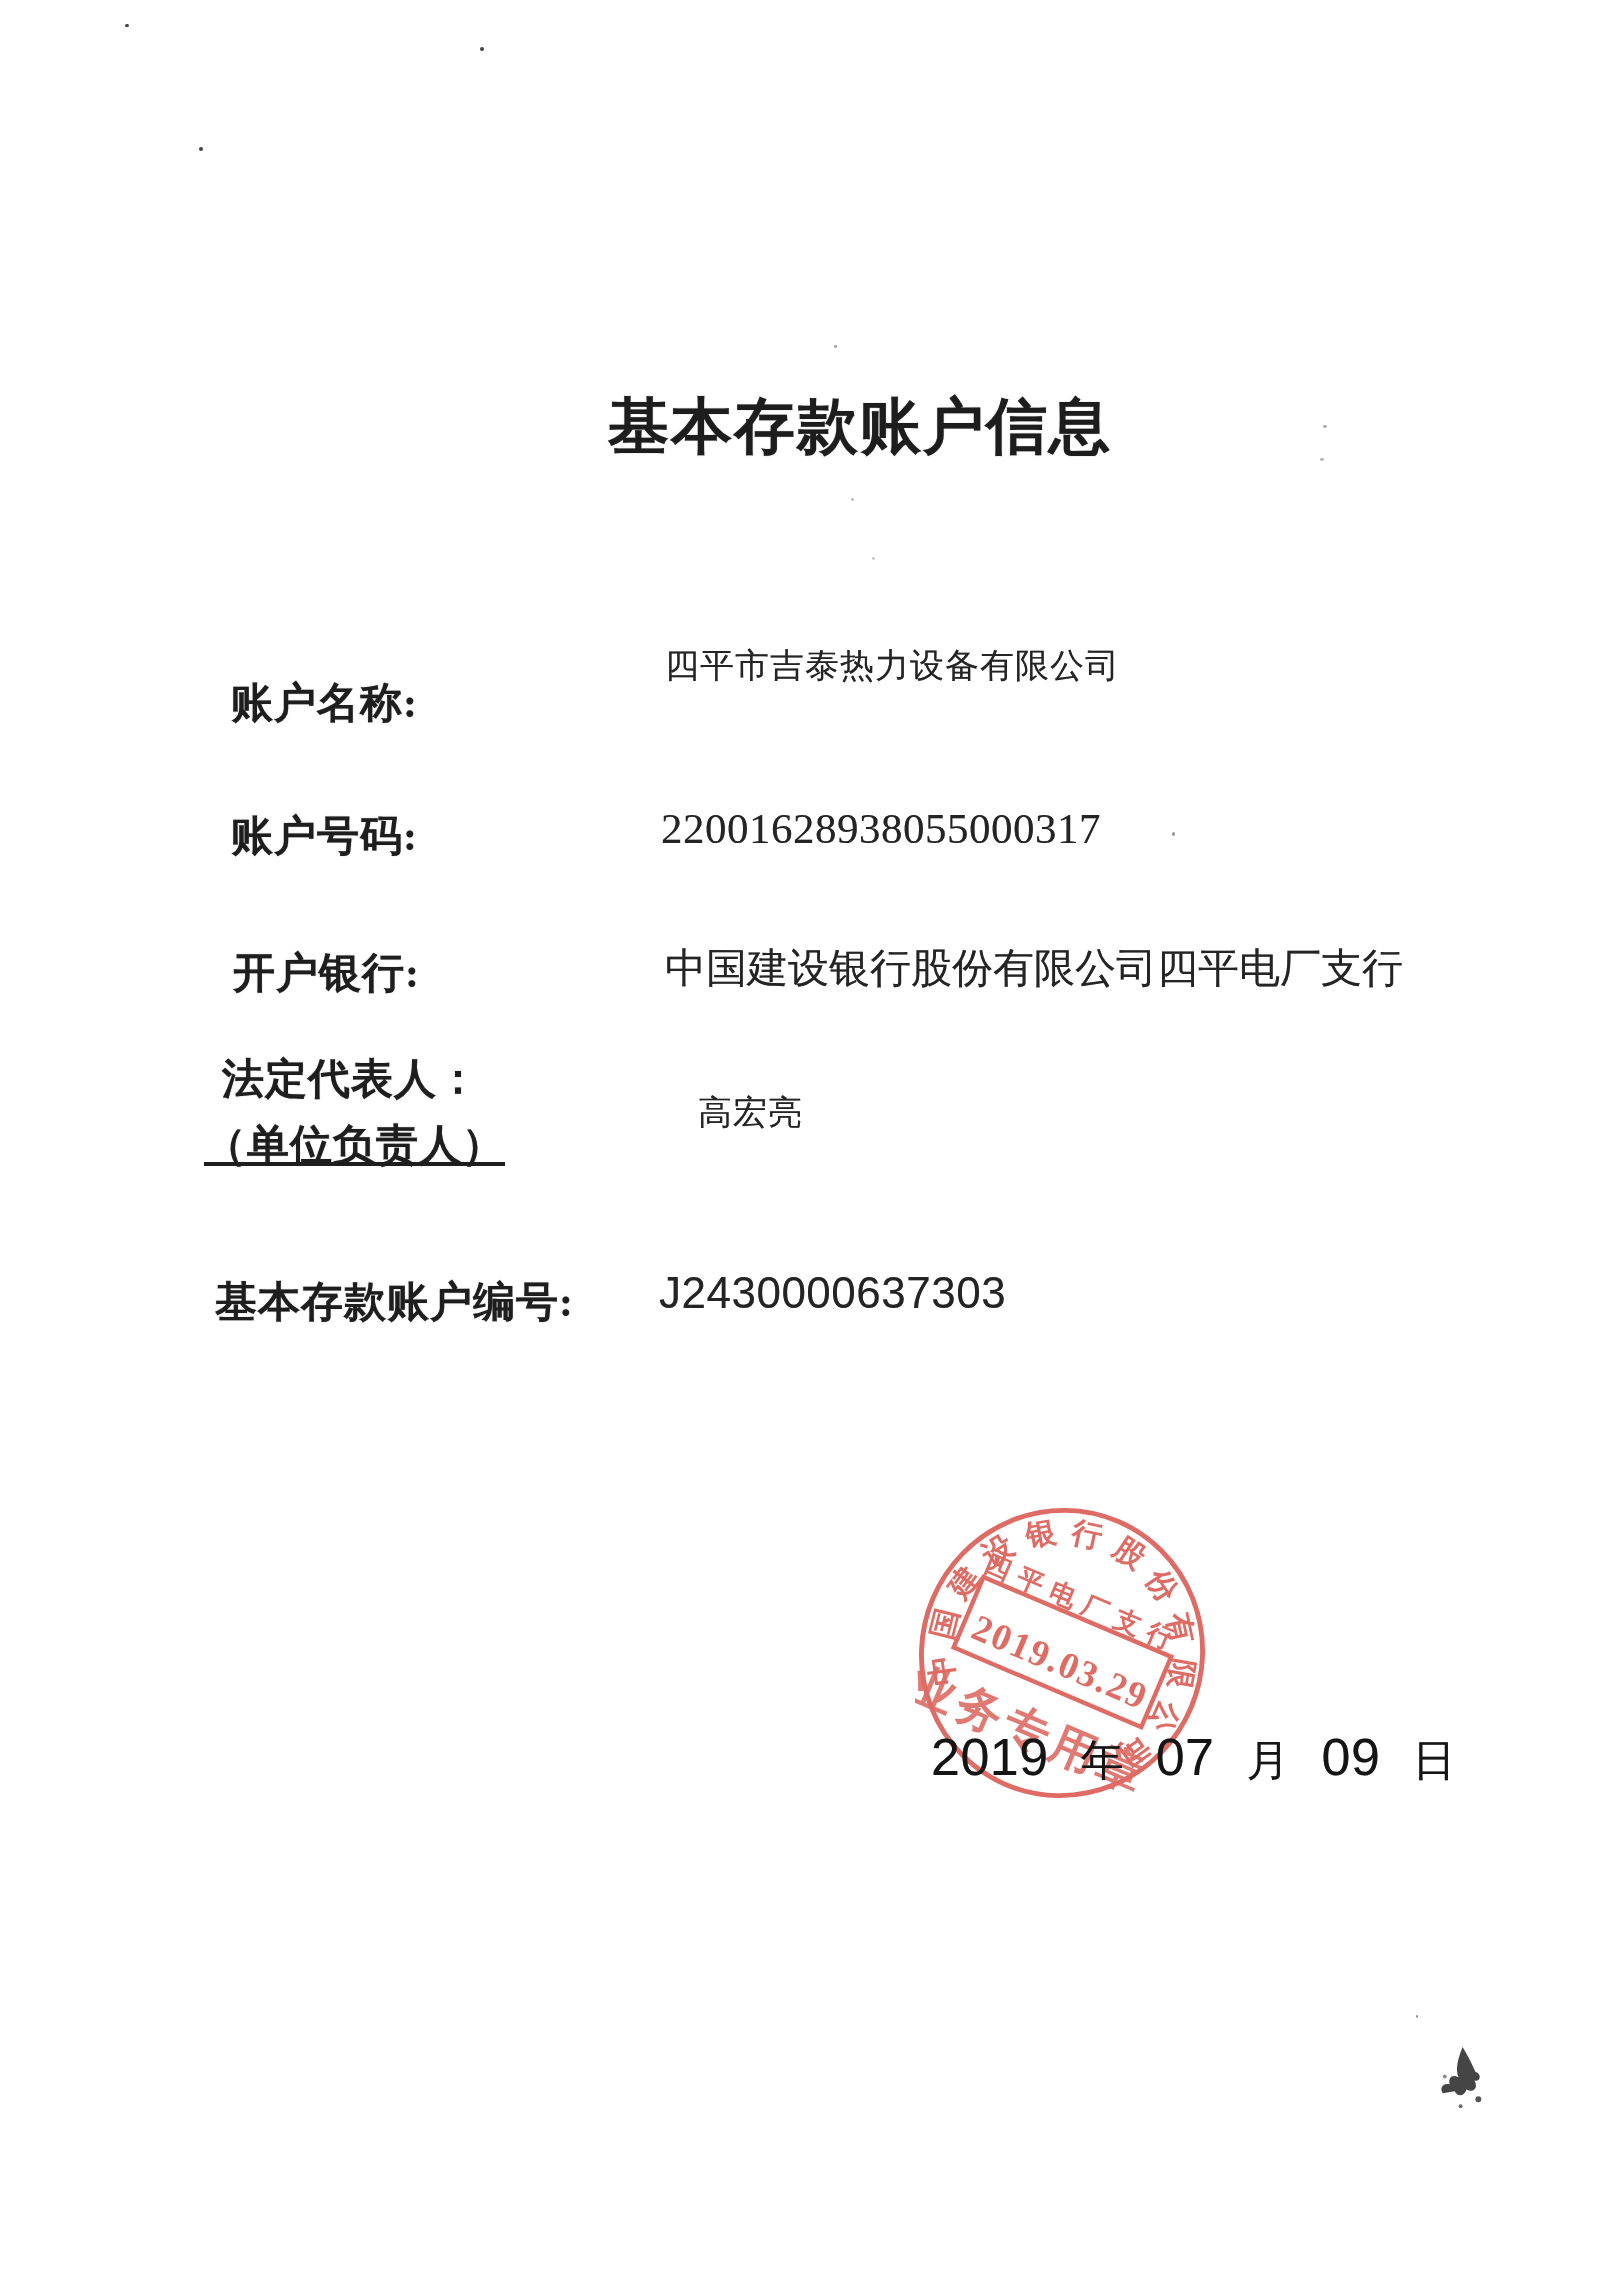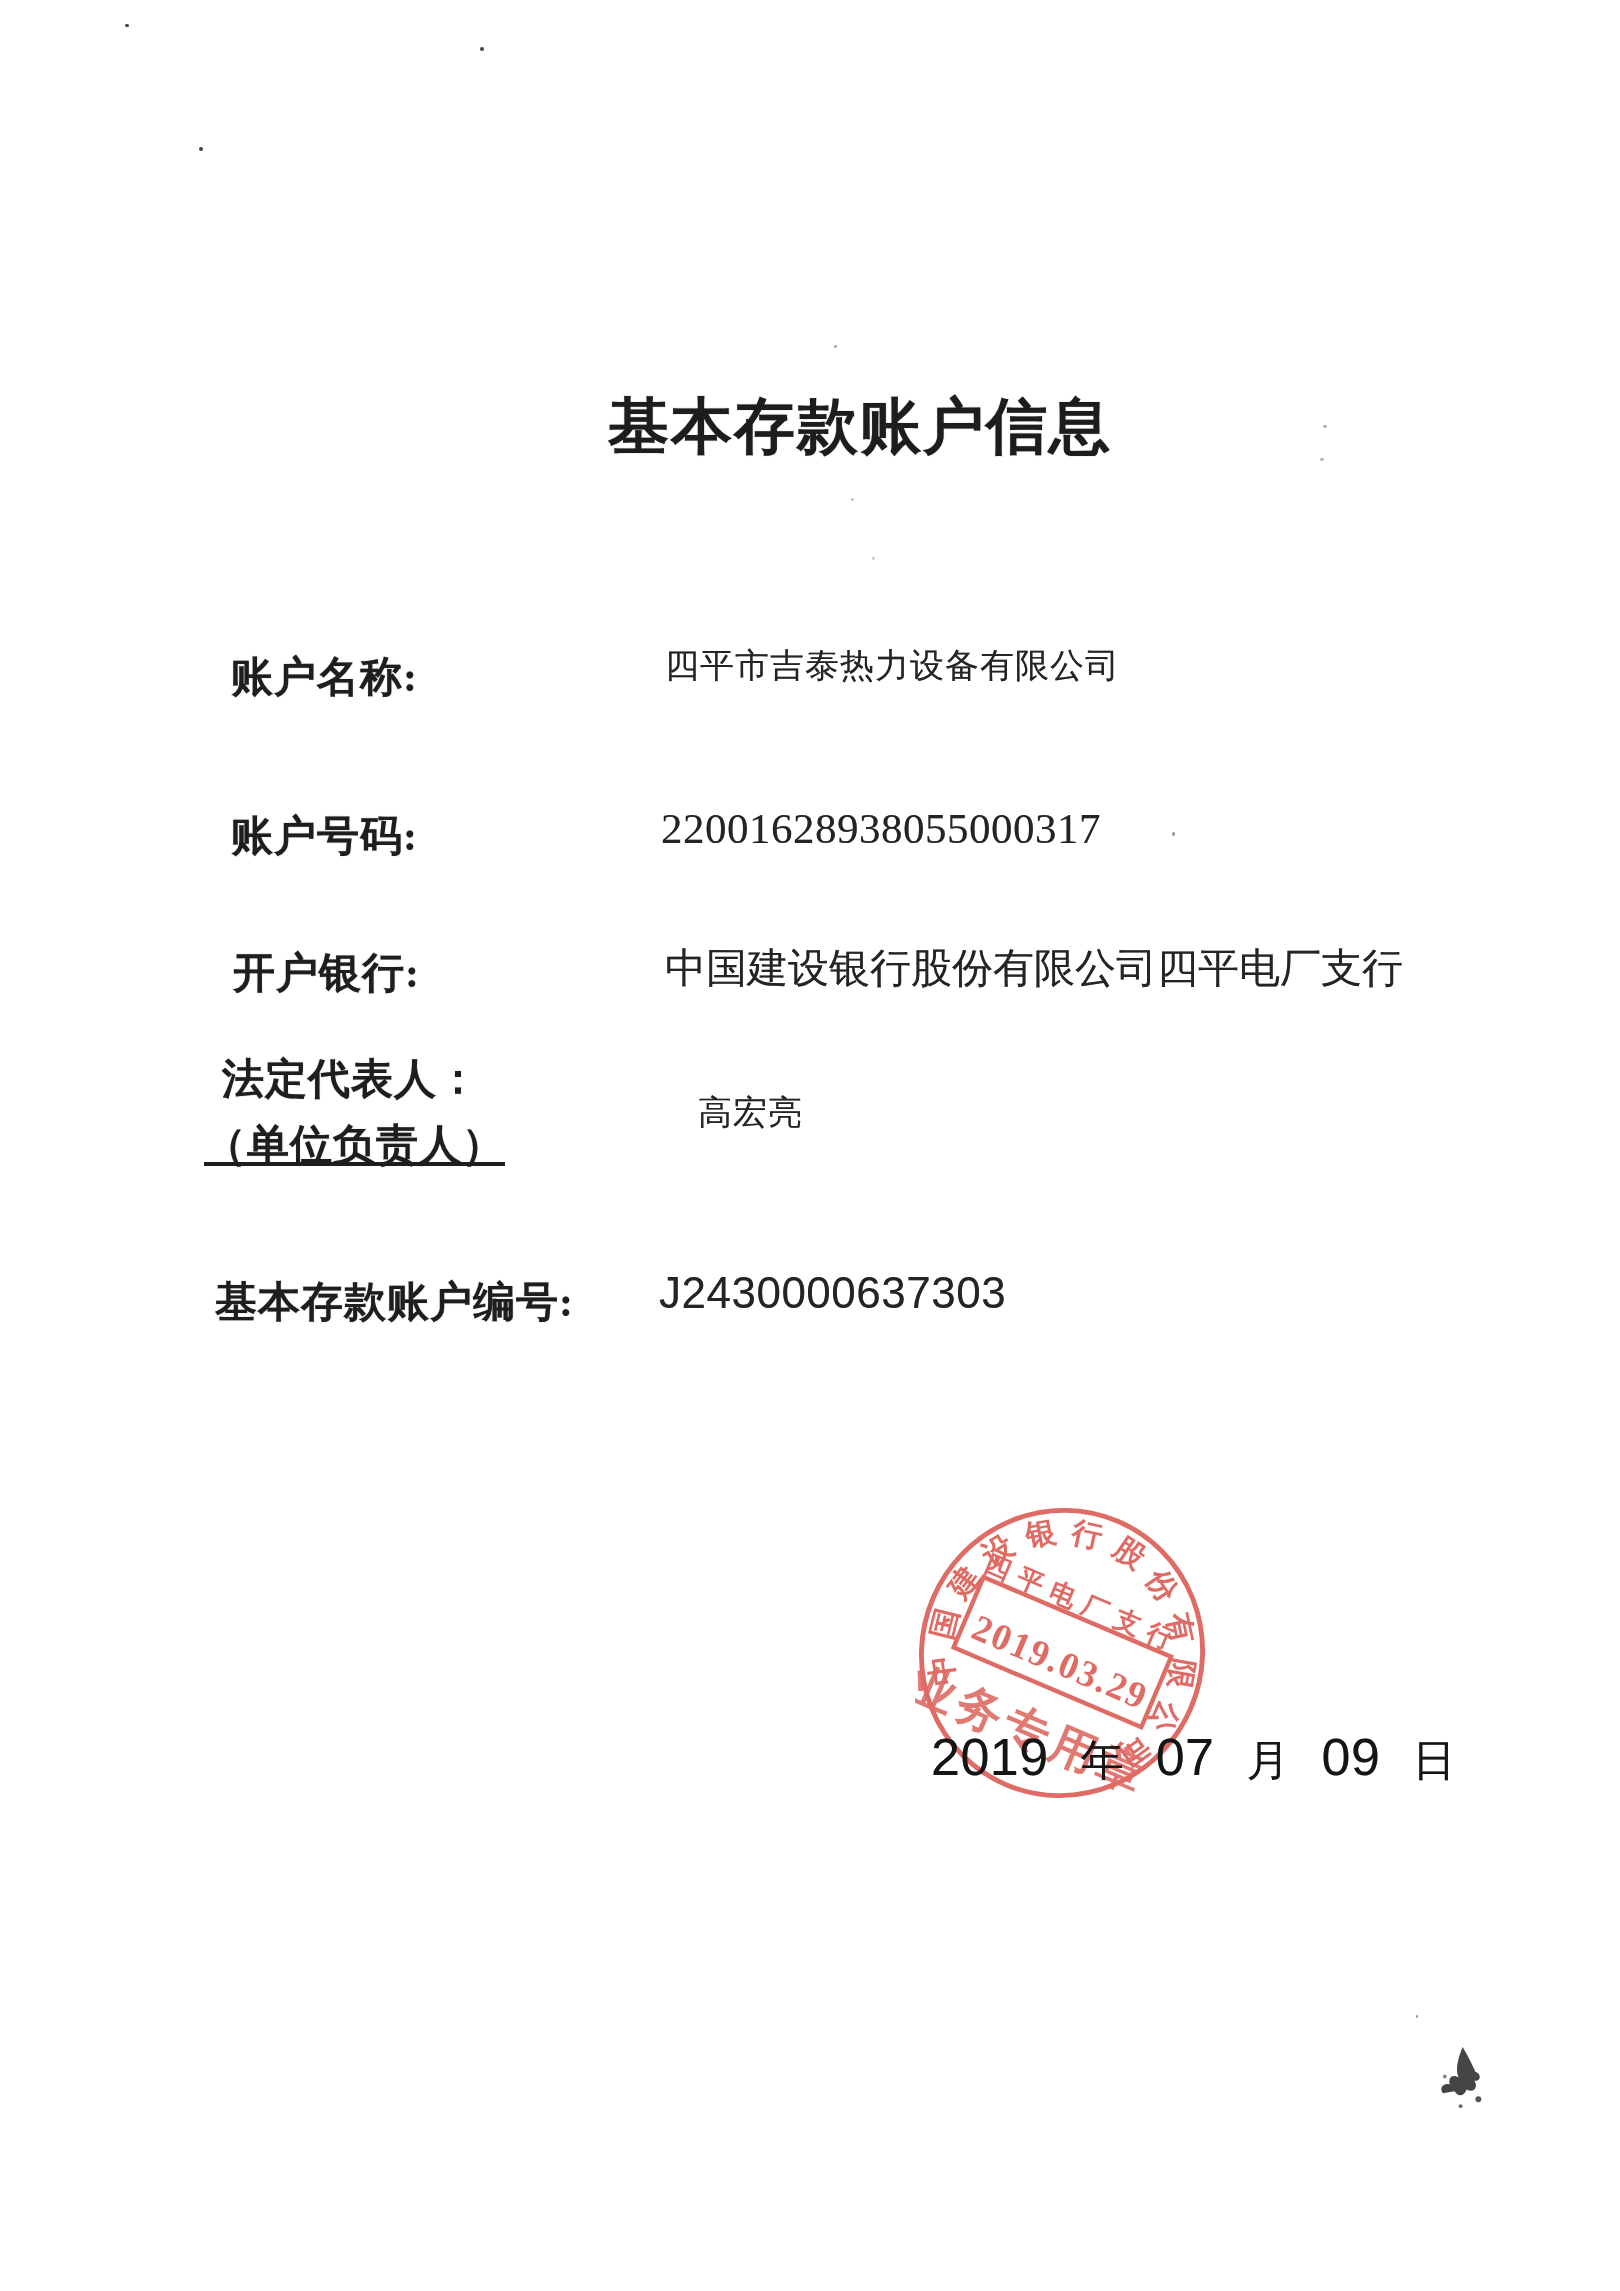--- a/index.html
+++ b/index.html
@@ -26,21 +26,21 @@
     text-shadow:0 0 1px rgba(20,20,20,.5);
   }
   .field-value {
     position:absolute;
     font-size:34px; font-weight:normal; color:#242424;
     letter-spacing:1px; white-space:nowrap;
     text-shadow:0 0 0.5px rgba(30,30,30,.45);
   }
   .num { font-family:"Liberation Sans", sans-serif; letter-spacing:0.5px; }
 
-  .r1-label { left:231px; top:649px; }
+  .r1-label { left:231px; top:675px; }
   .r1-value { left:665px; top:643px; }
   .r2-label { left:231px; top:808px; }
   .r2-value { left:661px; top:804px; font-size:43px;font-family:Liberation Serif, serif; }
   .r3-label { left:233px; top:945px;text-align:right; }
   .r3-value { left:665px; top:941px; font-size:41px; letter-spacing:0; }
   .r4-label1 { left:222px; top:1051px; }
   .r4-label2 { left:204px; top:1117px;text-decoration:underline; }
   .r4-value  { left:698px; top:1076px;margin-top:14px; }
   .r5-label { left:215px; top:1274px;text-align:right; }
   .r5-value { left:659px; top:1268px; font-size:44px; }

